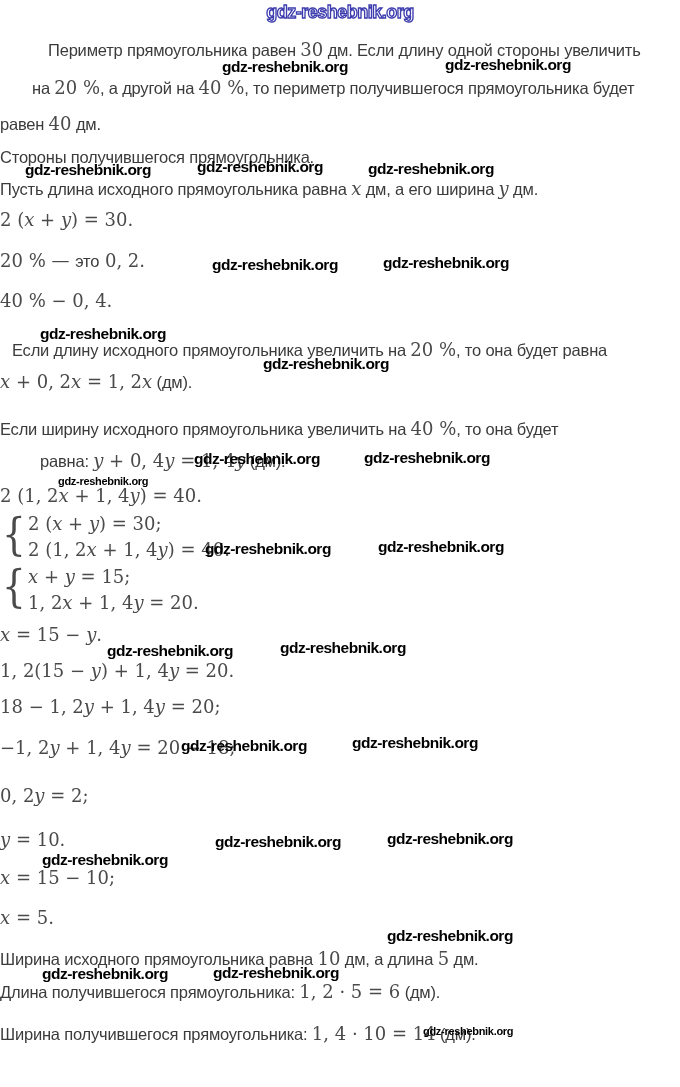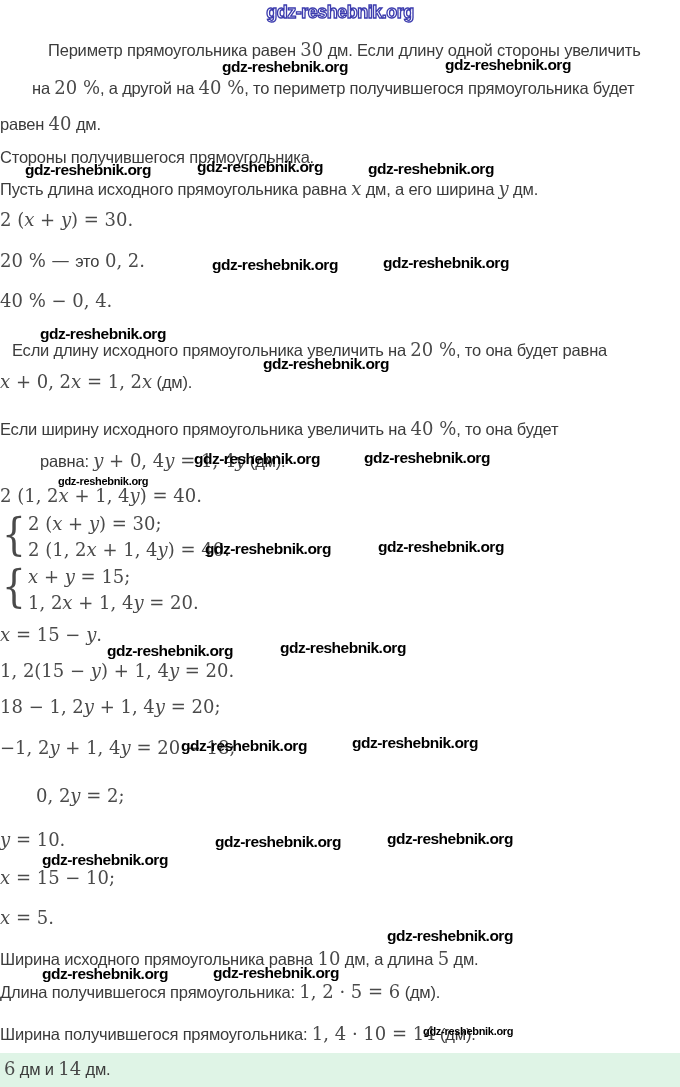--- a/index.html
+++ b/index.html
@@ -102,21 +102,21 @@
       <div class="line" style="top: 450px; left: 0px; padding-left: 40px;"><span class="s">равна: </span><span class="i">y</span><span class="r"> + 0, 4</span><span class="i">y</span><span class="r"> = 1, 4</span><span class="i">y</span><span class="s"> (дм).</span></div>
       <div class="line" style="top: 485px; left: 0px;"><span class="r">2 (1, 2</span><span class="i">x</span><span class="r"> + 1, 4</span><span class="i">y</span><span class="r">) = 40.</span></div>
       <div class="line" style="top: 513px; left: 28px;"><span class="r">2 (</span><span class="i">x</span><span class="r"> + </span><span class="i">y</span><span class="r">) = 30;</span></div>
       <div class="line" style="top: 539px; left: 28px;"><span class="r">2 (1, 2</span><span class="i">x</span><span class="r"> + 1, 4</span><span class="i">y</span><span class="r">) = 40.</span></div>
       <div class="line" style="top: 566px; left: 28px;"><span class="i">x</span><span class="r"> + </span><span class="i">y</span><span class="r"> = 15;</span></div>
       <div class="line" style="top: 592px; left: 28px;"><span class="r">1, 2</span><span class="i">x</span><span class="r"> + 1, 4</span><span class="i">y</span><span class="r"> = 20.</span></div>
       <div class="line" style="top: 624px; left: 0px;"><span class="i">x</span><span class="r"> = 15 − </span><span class="i">y</span><span class="r">.</span></div>
       <div class="line" style="top: 660px; left: 0px;"><span class="r">1, 2(15 − </span><span class="i">y</span><span class="r">) + 1, 4</span><span class="i">y</span><span class="r"> = 20.</span></div>
       <div class="line" style="top: 696px; left: 0px;"><span class="r">18 − 1, 2</span><span class="i">y</span><span class="r"> + 1, 4</span><span class="i">y</span><span class="r"> = 20;</span></div>
       <div class="line" style="top: 737px; left: 0px;"><span class="r">−1, 2</span><span class="i">y</span><span class="r"> + 1, 4</span><span class="i">y</span><span class="r"> = 20 − 18;</span></div>
-      <div class="line" style="top: 785px; left: 0px; padding-left: 36px;"><span class="r">0, 2</span><span class="i">y</span><span class="r"> = 2;</span></div>
+      <div class="line" style="top: 785px; left: 0px;"><span class="r">0, 2</span><span class="i">y</span><span class="r"> = 2;</span></div>
       <div class="line" style="top: 829px; left: 0px;"><span class="i">y</span><span class="r"> = 10.</span></div>
       <div class="line" style="top: 867px; left: 0px;"><span class="i">x</span><span class="r"> = 15 − 10;</span></div>
       <div class="line" style="top: 907px; left: 0px;"><span class="i">x</span><span class="r"> = 5.</span></div>
       <div class="line" style="top: 948px; left: 0px;"><span class="s">Ширина исходного прямоугольника равна </span><span class="r">10</span><span class="s"> дм, а длина </span><span class="r">5</span><span class="s"> дм.</span></div>
       <div class="line" style="top: 981px; left: 0px;"><span class="s">Длина получившегося прямоугольника: </span><span class="r">1, 2 · 5 = 6</span><span class="s"> (дм).</span></div>
       <div class="line" style="top: 1023px; left: 0px;"><span class="s">Ширина получившегося прямоугольника: </span><span class="r">1, 4 · 10 = 14</span><span class="s"> (дм).</span></div>
       <span class="brace" style="top: 508px; left: 2px;">{</span>
       <span class="brace" style="top: 560px; left: 2px;">{</span>
       <span class="wm" style="top: 58px; left: 222px;">gdz-reshebnik.org</span>
       <span class="wm" style="top: 56px; left: 445px;">gdz-reshebnik.org</span>
@@ -138,16 +138,13 @@
       <span class="wm" style="top: 734px; left: 352px;">gdz-reshebnik.org</span>
       <span class="wm" style="top: 833px; left: 215px;">gdz-reshebnik.org</span>
       <span class="wm" style="top: 830px; left: 387px;">gdz-reshebnik.org</span>
       <span class="wm" style="top: 851px; left: 42px;">gdz-reshebnik.org</span>
       <span class="wm" style="top: 927px; left: 387px;">gdz-reshebnik.org</span>
       <span class="wm" style="top: 965px; left: 42px;">gdz-reshebnik.org</span>
       <span class="wm" style="top: 964px; left: 213px;">gdz-reshebnik.org</span>
       <span class="wm small" style="top: 1025px; left: 423px;">gdz-reshebnik.org</span>
     </div>
 
-  <div id="answer-strip">
-    <div id="answer-line"><span class="r">6</span><span class="s"> дм и </span><span class="r">14</span><span class="s"> дм.</span></div>
-  </div>
 </div>
 
 </body></html>

